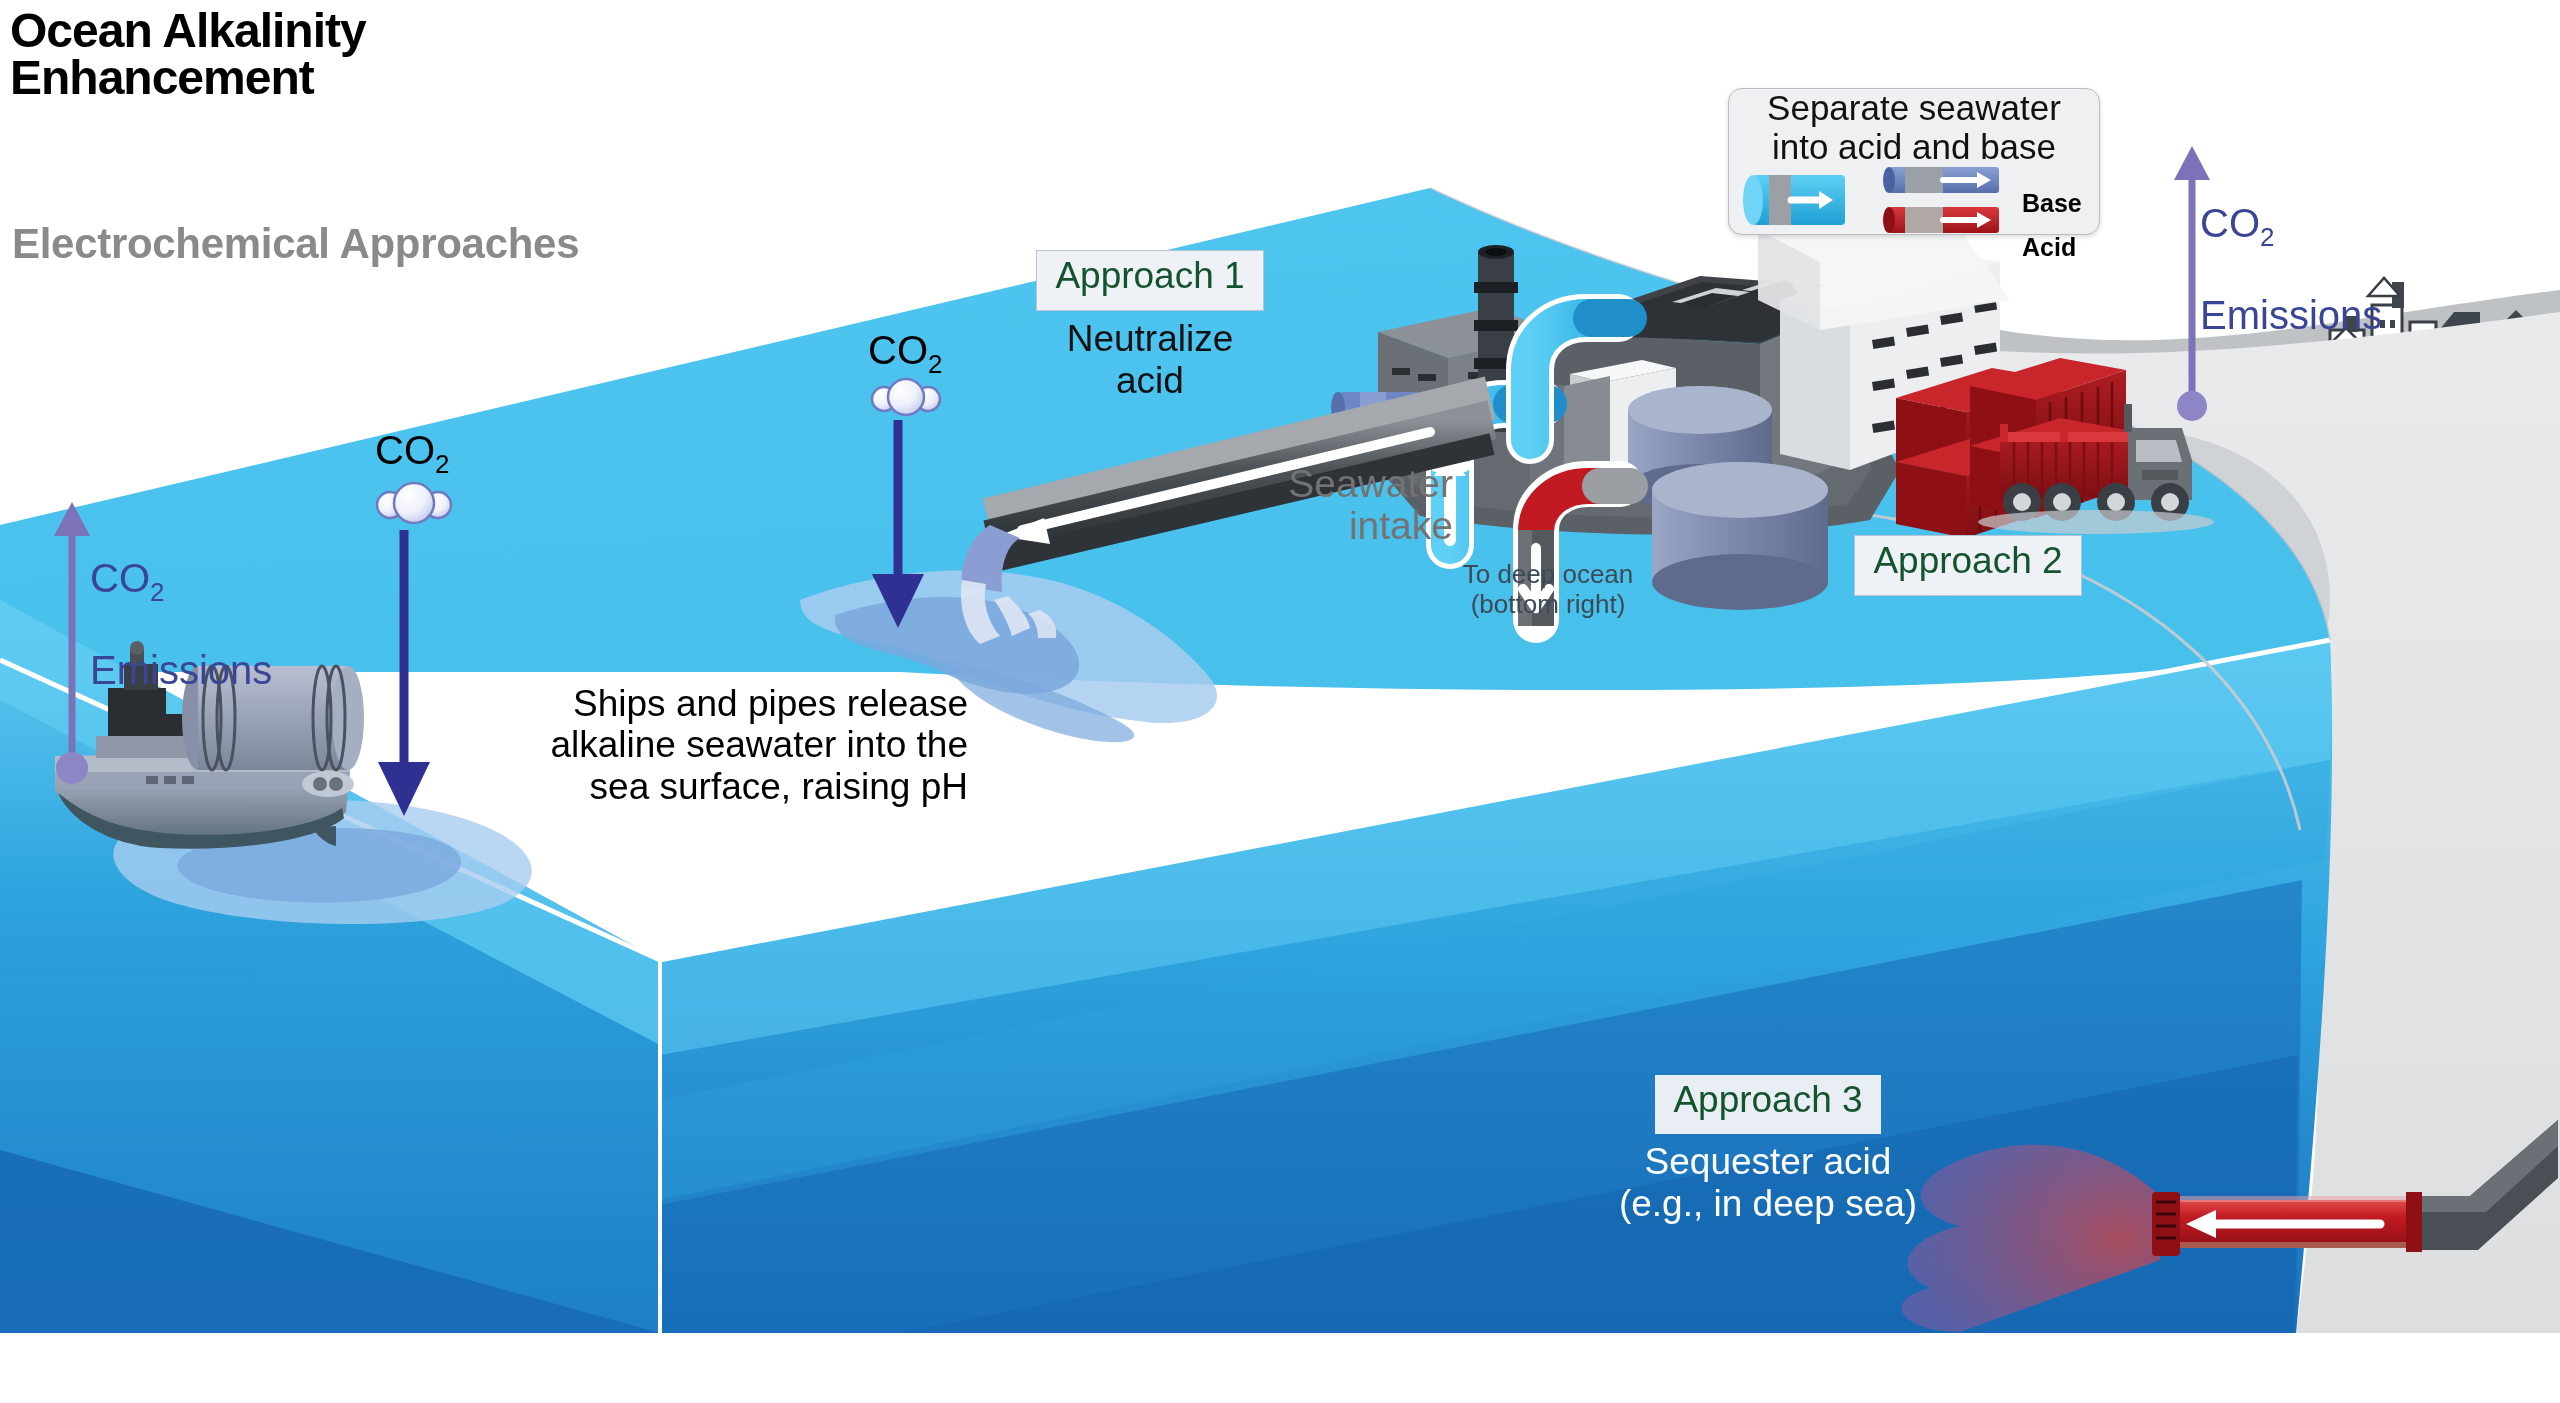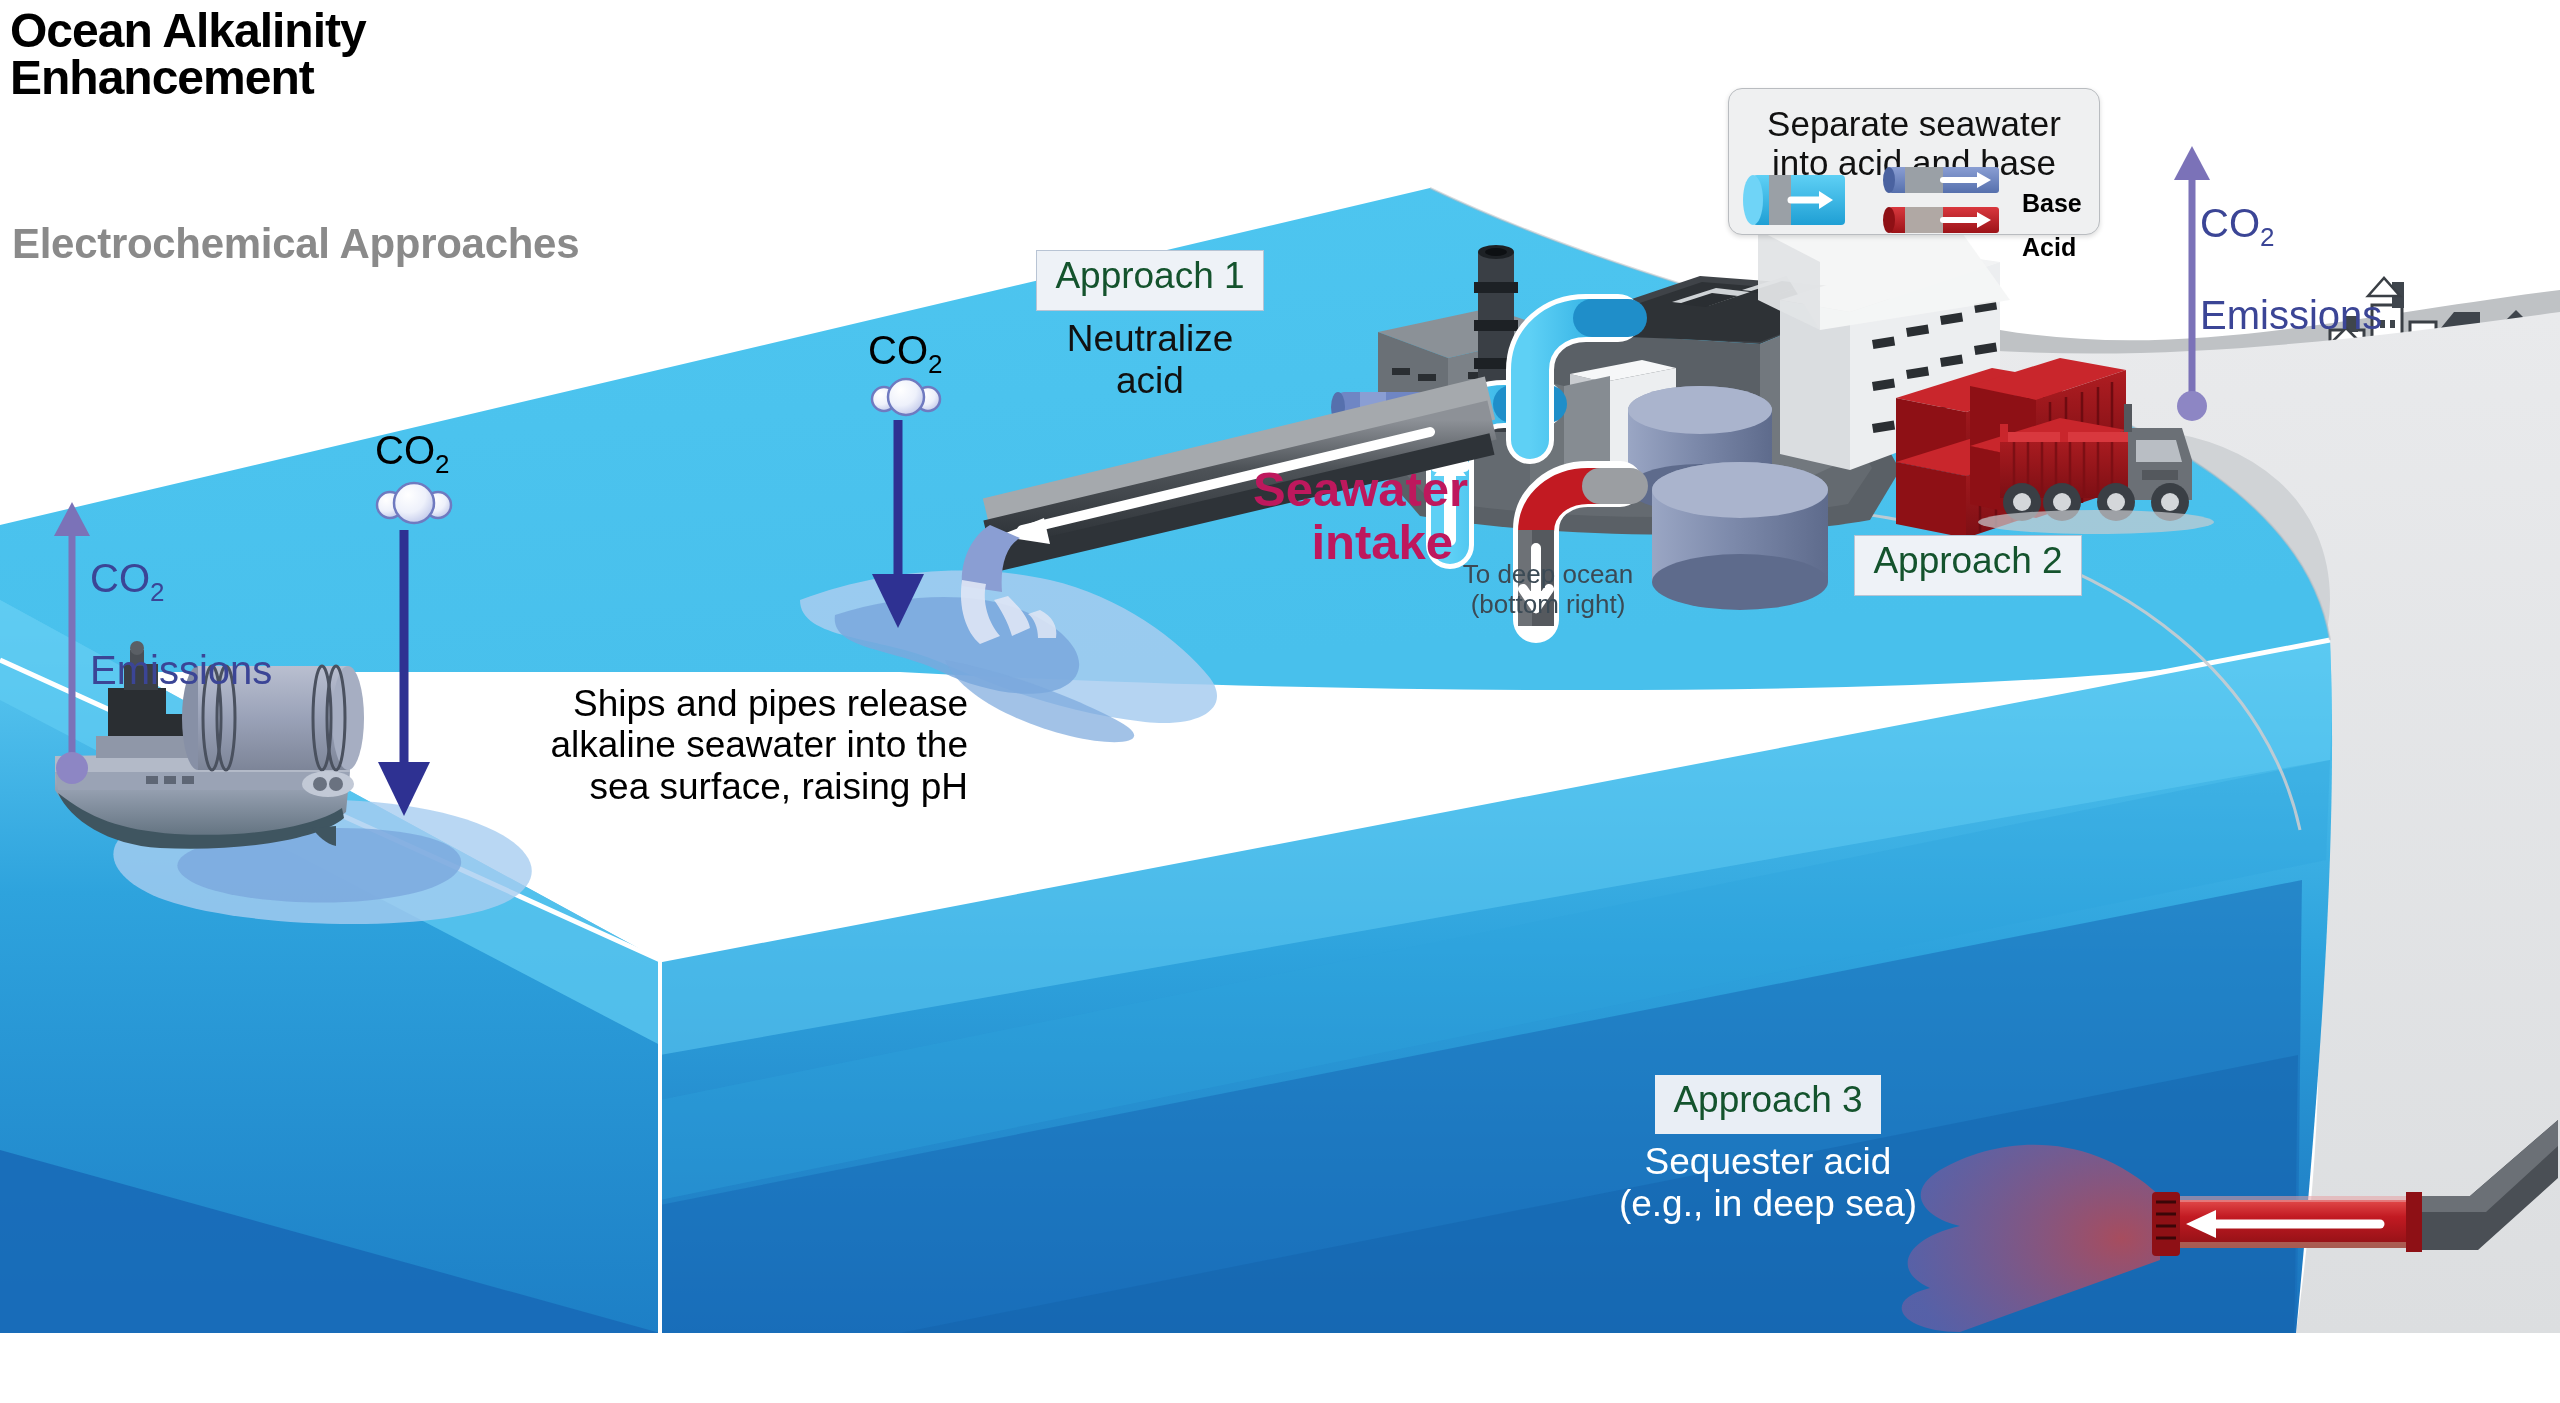--- a/index.html
+++ b/index.html
@@ -54,42 +54,42 @@
   }
   .emis sub{font-size:26px;}
 
   #co2-ship{left:375px;top:430px;}
   #co2-pipe{left:868px;top:330px;}
   #emis-left{left:90px;top:515px;}
   #emis-right{left:2200px;top:160px;}
 
   #seawater-intake{
     left:1253px;top:463px;width:200px;
-    font-size:49px;line-height:1.08;color:#be185d;font-weight:700;
+    font-size:39px;line-height:1.08;color:#737373;font-weight:400;
     text-align:right;white-space:pre-line;
   }
   #deepocean{
     left:1448px;top:560px;width:200px;
     font-size:26px;line-height:1.14;color:#3b4a55;font-weight:400;
     text-align:center;white-space:pre-line;
   }
   #caption-main{
     left:448px;top:683px;width:520px;
     font-size:37px;line-height:1.12;color:#000;font-weight:400;
     text-align:right;white-space:pre-line;
   }
 
   
   #callout{
     left:1728px;top:88px;width:370px;height:145px;
     background:#eff0f1;border:1px solid #b9bcc0;border-radius:14px;
     box-shadow:0 2px 5px rgba(0,0,0,0.14);
   }
   #callout-title{
-    position:absolute;left:0;top:16px;width:370px;
+    position:absolute;left:0;top:0;width:370px;
     text-align:center;font-size:35px;line-height:1.1;color:#111;
     white-space:pre-line;
   }
   .legend-row{position:absolute;font-size:25px;font-weight:700;color:#000;}
   #lg-base{left:293px;top:100px;}
   #lg-acid{left:293px;top:144px;}
 
   
   #bottombar{
     left:0;top:1333px;width:2560px;height:70px;background:#ffffff;

